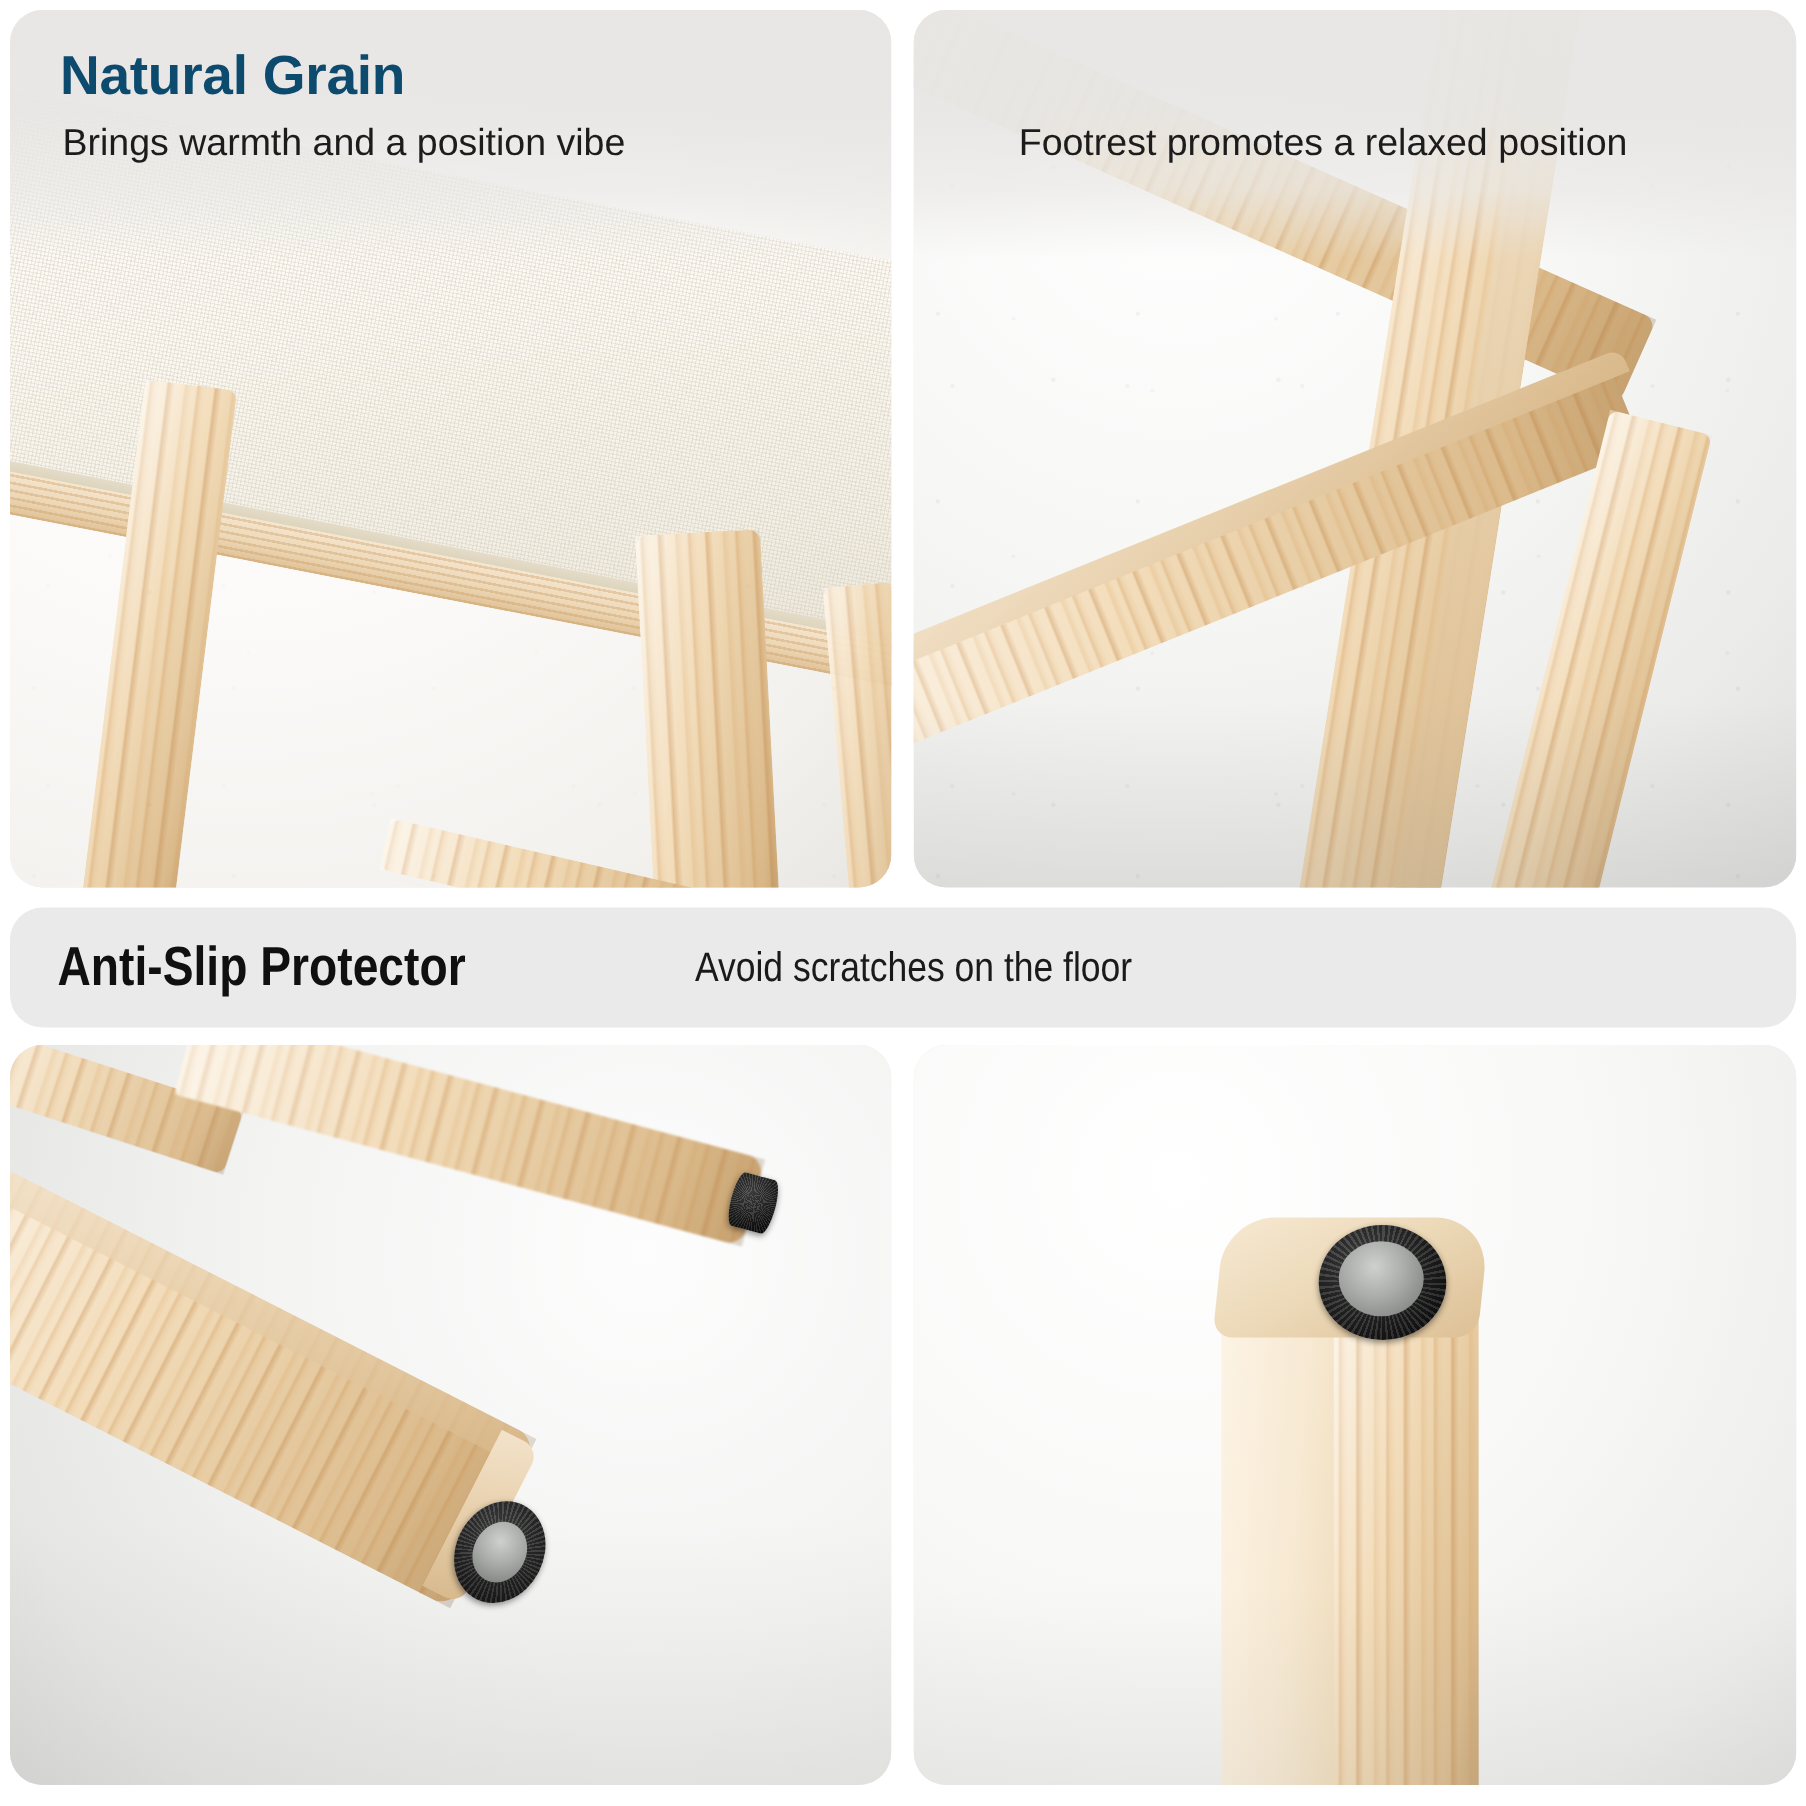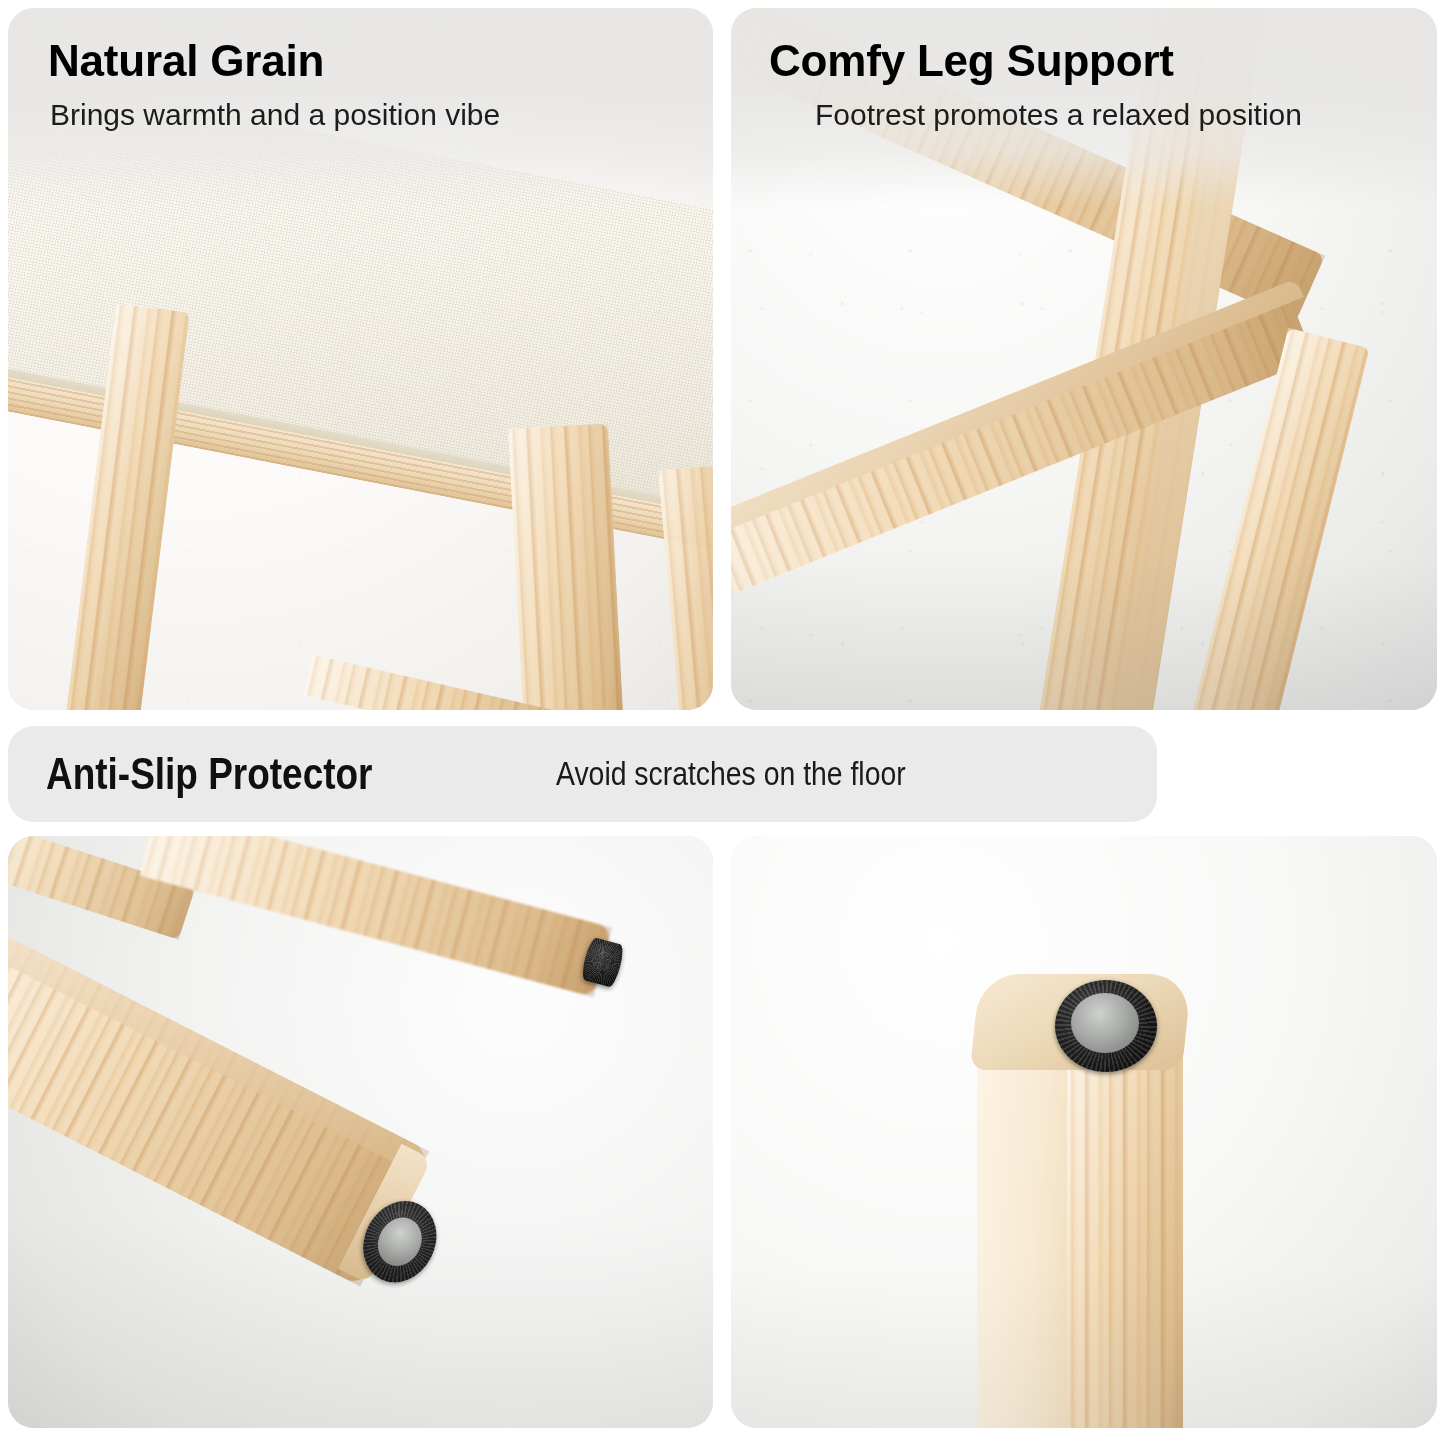--- a/index.html
+++ b/index.html
@@ -90,36 +90,36 @@
     left: 0;
     top: 0;
     right: 0;
     height: 200px;
     background: linear-gradient(180deg, rgba(231,230,228,.97) 0%, rgba(231,230,228,.93) 42%, rgba(233,232,230,.70) 72%, rgba(235,234,232,0) 100%);
     pointer-events: none;
   }
   .hdr-title {
     position: absolute;
     font-weight: bold;
-    color: #000000;
+    color: #0c4a6e;
     letter-spacing: -0.2px;
     white-space: nowrap;
   }
   .hdr-sub {
     position: absolute;
     color: #1c1c1c;
     white-space: nowrap;
   }
 
   
   #banner {
     position: absolute;
     left: 8px;
     top: 726px;
-    width: 1149px;
+    width: 1429px;
     height: 96px;
     background: #eaeaea;
     border-radius: 26px;
   }
   #banner-title {
     position: absolute;
     left: 38px;
     top: 50%;
     transform: translateY(-50%) scaleX(0.84);
     transform-origin: left center;
@@ -235,21 +235,20 @@
       <div class="wood-top" style="left:-80px; top:532px; width:700px; height:20px; transform:rotate(-22deg); transform-origin:left center; border-radius:12px 12px 0 0;"></div>
 
       <div class="wood" style="left:556px; top:330px; width:84px; height:430px; transform:rotate(14deg); transform-origin:top center; border-radius:8px;">
         <div class="wood-shade"></div>
       </div>
 
       <div style="position:absolute; left:0; bottom:0; right:0; height:150px; background:linear-gradient(180deg, rgba(170,170,168,0) 0%, rgba(168,168,166,.22) 100%);"></div>
     </div>
 
     <div class="hdr"></div>
-    <div class="hdr-title" style="left:38px; top:28px; font-size:44px;">Comfy Leg Support</div>
     <div class="hdr-sub" style="left:40px; top:90px; font-size:30px;margin-left:44px;">Footrest promotes a relaxed position</div>
   </div>
 
   <div id="banner">
     <div id="banner-title">Anti-Slip Protector</div>
     <div id="banner-sub">Avoid scratches on the floor</div>
   </div>
 
   <div class="panel" id="panel-bl" style="left:8px; top:836px; width:705px; height:592px;">
 

